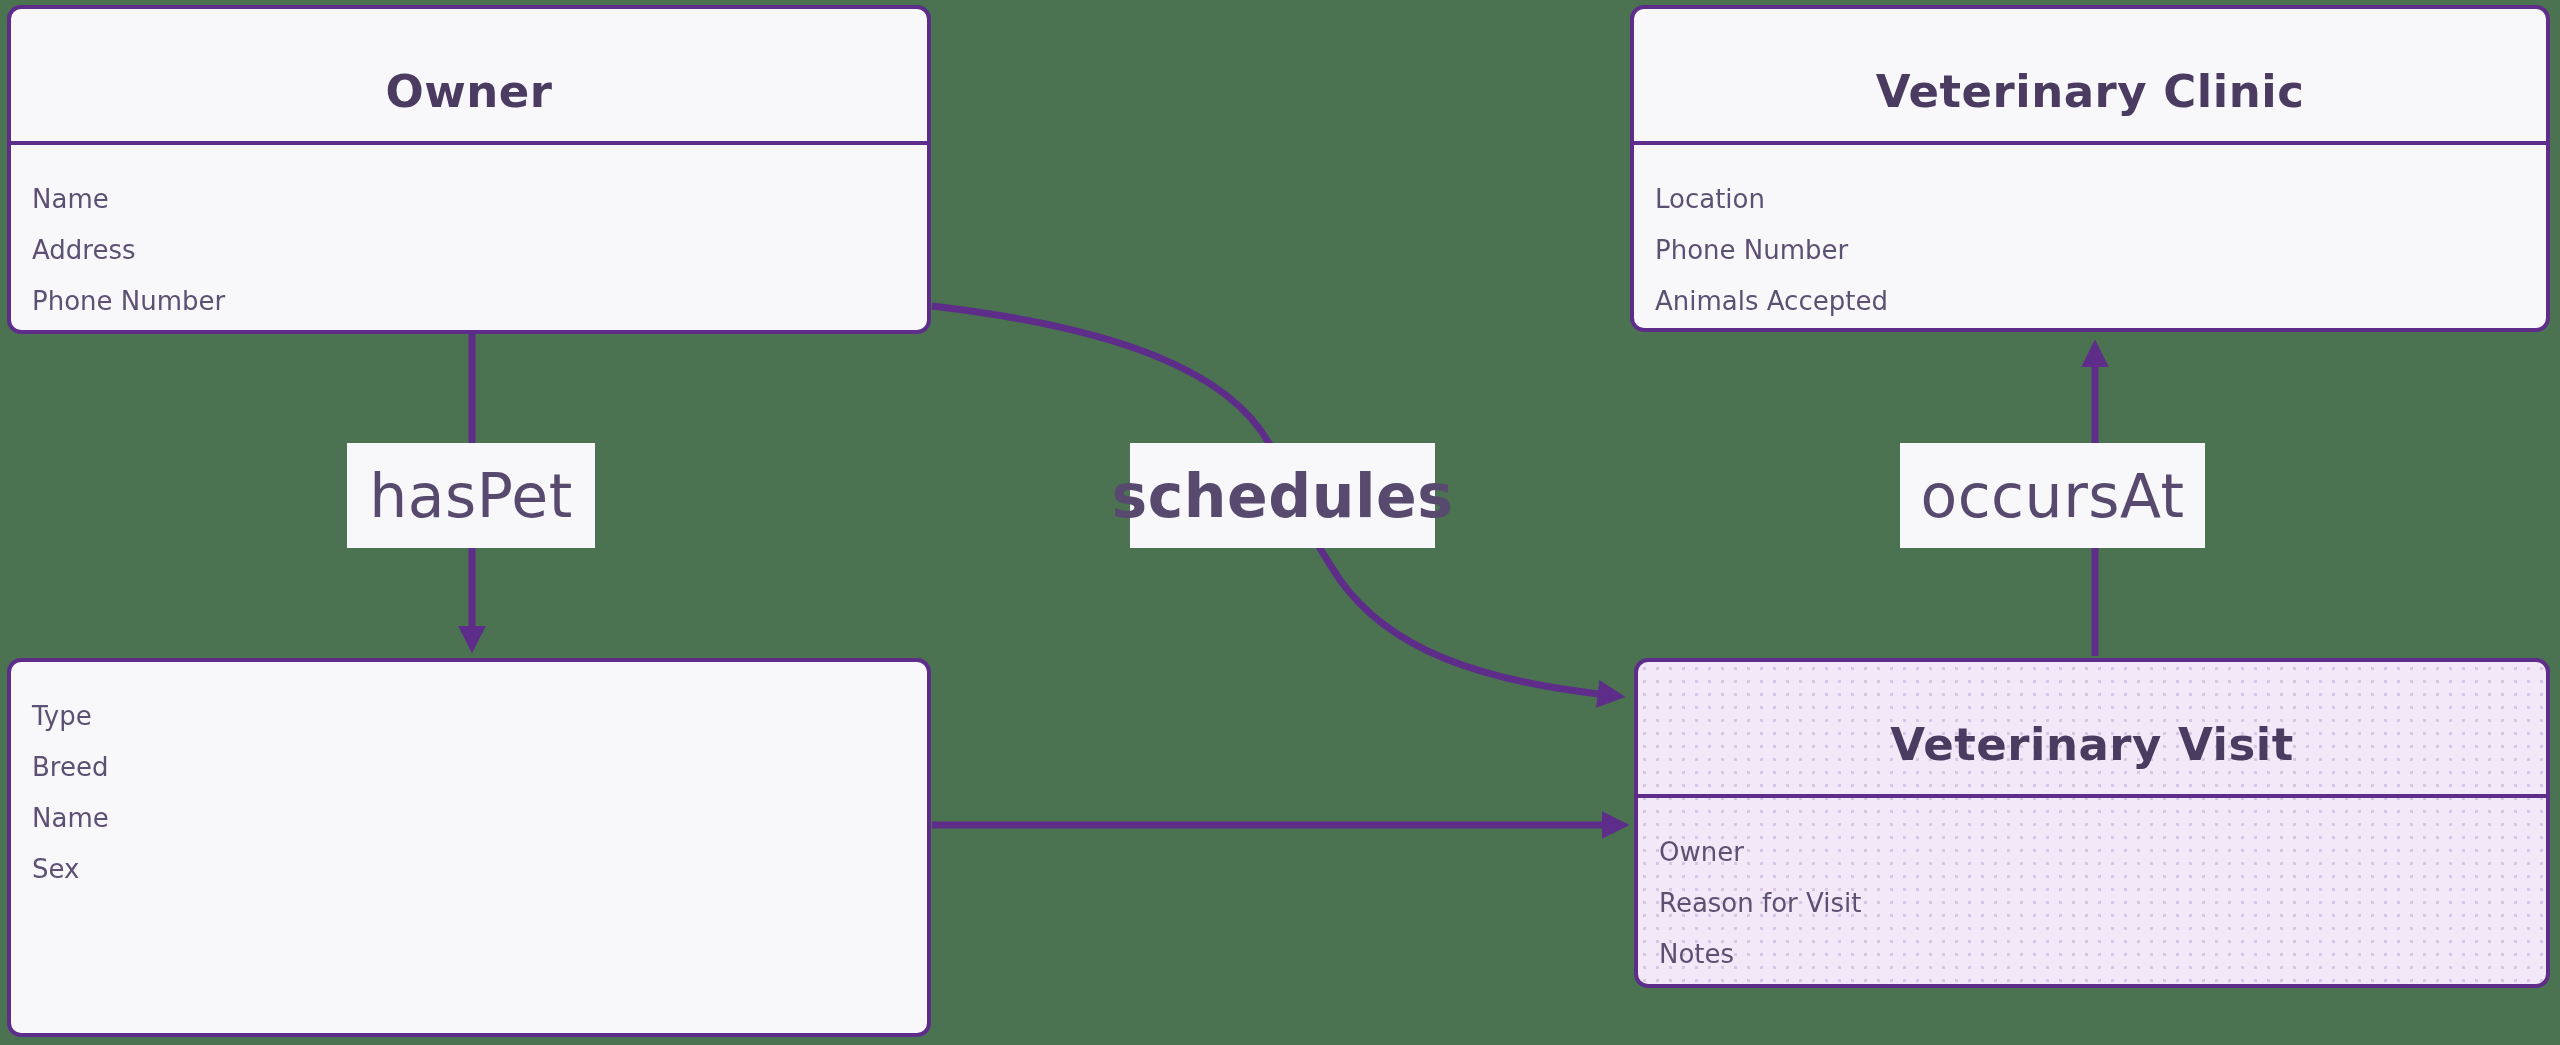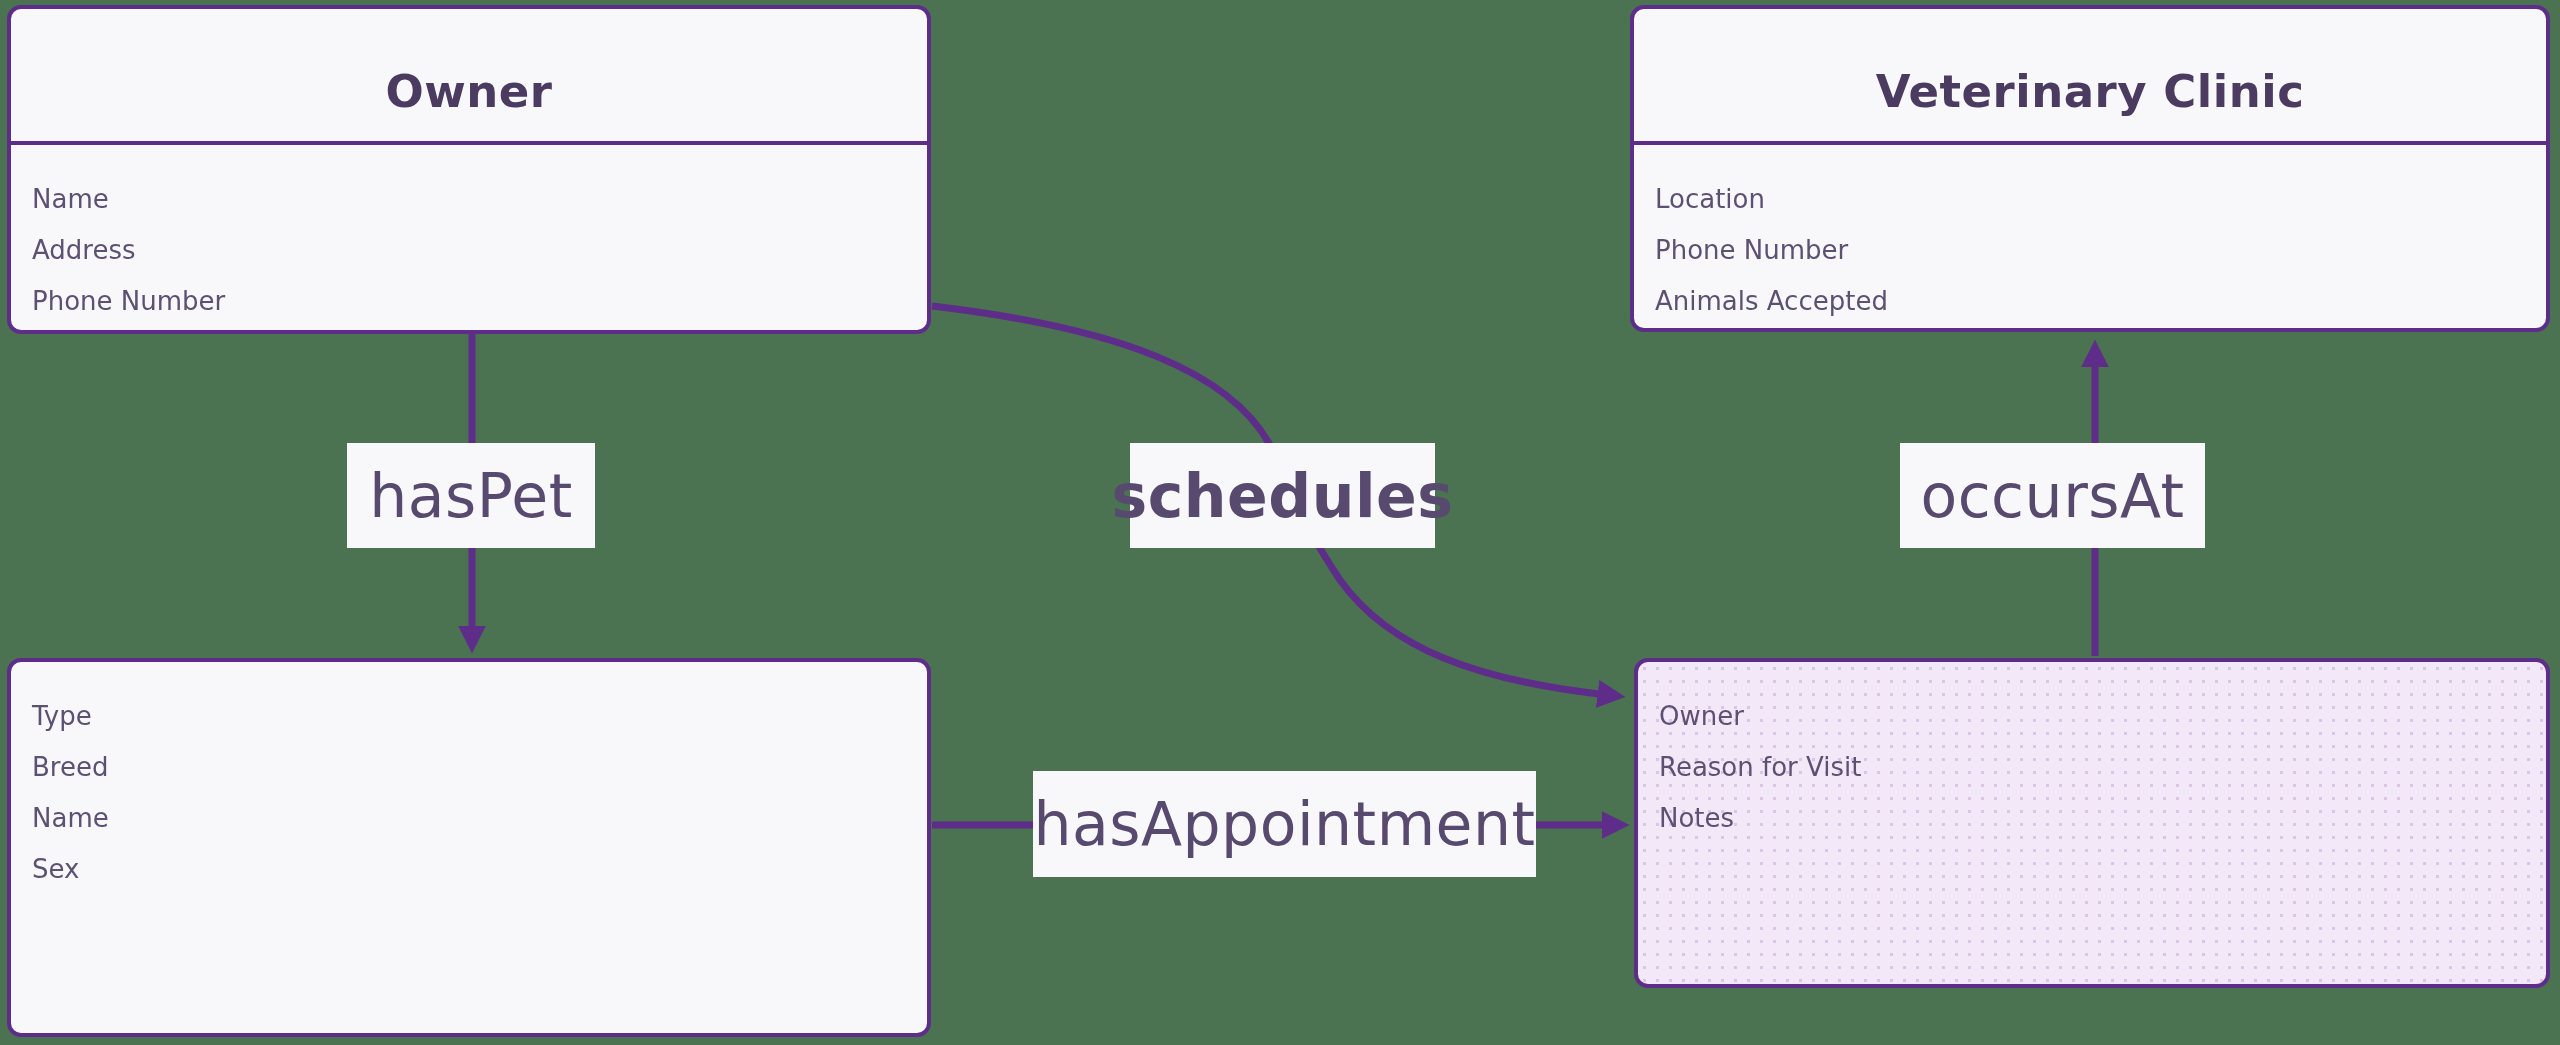--- a/index.html
+++ b/index.html
@@ -134,25 +134,25 @@
   <div class="entity animal">
     <div class="entity-body">
         <div>Type</div>
         <div>Breed</div>
         <div>Name</div>
         <div>Sex</div>
       </div>
   </div>
 
   <div class="entity visit">
+    <div class="entity-title">Veterinary Visit</div>
     <div class="entity-body">
         <div>Owner</div>
         <div>Reason for Visit</div>
         <div>Notes</div>
       </div>
   </div>
 
   <div class="rel-label has-pet">hasPet</div>
   <div class="rel-label schedules">schedules</div>
-  <div class="rel-label has-appointment">hasAppointment</div>
   <div class="rel-label occurs-at">occursAt</div>
 
 </div>
 
 </body></html>

